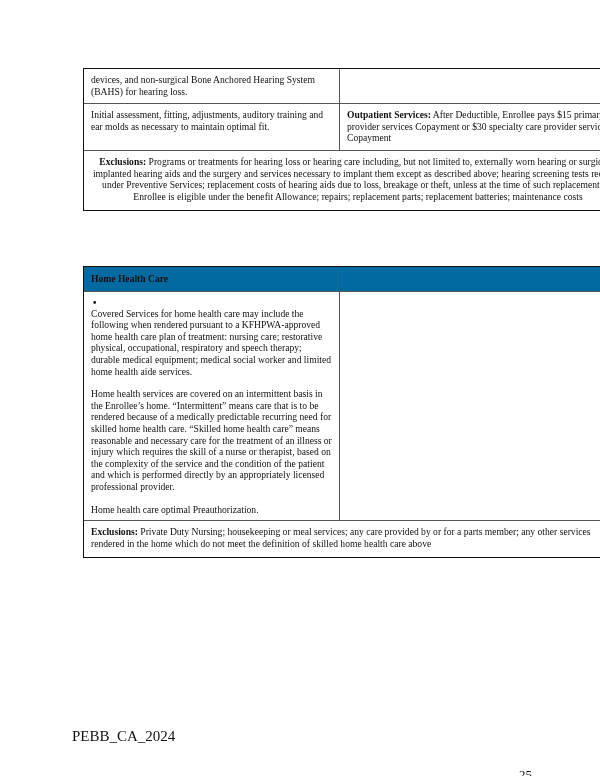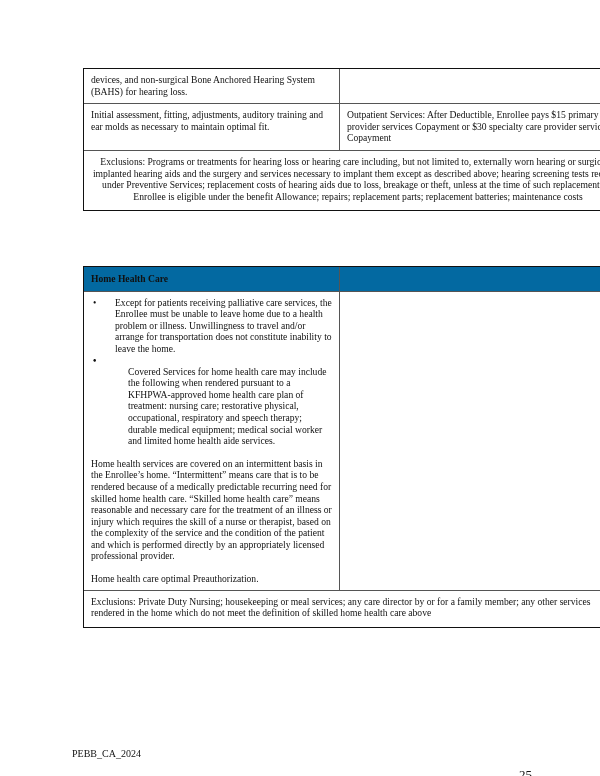--- a/index.html
+++ b/index.html
@@ -7,26 +7,26 @@
          font-family: "Liberation Serif", "DejaVu Serif", serif; color: #111; font-size: 9.6px; line-height: 11.6px; }
   .tbl { position: absolute; left: 83px; width: 550px; border: 1.5px solid #111; box-sizing: border-box; }
   .row { display: flex; border-bottom: 1px solid #555; }
   .row:last-child { border-bottom: none; }
   .cell { box-sizing: border-box; padding: 5px 7px 6px 7px; }
   .c1 { width: 256px; border-right: 1px solid #555; }
   .c2 { flex: 1; }
   .full { width: 100%; }
   p { margin: 0; }
   p + p { margin-top: 11px; }
-  b { font-weight: normal; }
+  b { font-weight: bold; }
   .hdr { background: #0369a1; font-weight: bold; }
   ul { margin: 0; padding: 0; list-style: none; }
   ul li { position: relative; padding-left: 24px; }
   ul li .bullet { position: absolute; left: 2px; top: 0; }
-  .footer-left { position: absolute; left: 72px; top: 748px; font-size: 10px; }
+  .footer-left { position: absolute; left: 72px; top: 731px; font-size: 15px; }
   .footer-right { position: absolute; left: 519px; top: 769px; font-size: 13px; text-align: center; }
 </style>
 </head>
 <body>
 
 <div class="tbl" style="top:68px;">
   <div class="row">
     <div class="cell c1">
       <p>devices, and non-surgical Bone Anchored Hearing System (BAHS) for hearing loss.</p>
     </div>
@@ -49,30 +49,30 @@
 <div class="tbl" style="top:266px;">
   <div class="row hdr">
     <div class="cell c1" style="padding-top:6px;padding-bottom:6px;">
       <span>Home Health Care</span>
     </div>
     <div class="cell c2"></div>
   </div>
   <div class="row">
     <div class="cell c1" style="padding-bottom:5px;">
       <ul>
-        <li><span class="bullet">•</span><span>Except for patients receiving palliative care services, the Enrollee must be unable to leave home due to a health problem or illness. Unwillingness to travel and/or arrange for transportation does not constitute inability to leave the home.</span></li>
+        <li><span class="bullet">•</span></li>
         <li><span class="bullet">•</span></li>
         <li><span class="bullet">•</span></li>
       </ul>
-      <p style="margin-top:11px;margin-left:37px;">Covered Services for home health care may include the following when rendered pursuant to a KFHPWA-approved home health care plan of treatment: nursing care; restorative physical, occupational, respiratory and speech therapy; durable medical equipment; medical social worker and limited home health aide services.</p>
+      <p style="margin-top:11px;">Covered Services for home health care may include the following when rendered pursuant to a KFHPWA-approved home health care plan of treatment: nursing care; restorative physical, occupational, respiratory and speech therapy; durable medical equipment; medical social worker and limited home health aide services.</p>
       <p>Home health services are covered on an intermittent basis in the Enrollee’s home. “Intermittent” means care that is to be rendered because of a medically predictable recurring need for skilled home health care. “Skilled home health care” means reasonable and necessary care for the treatment of an illness or injury which requires the skill of a nurse or therapist, based on the complexity of the service and the condition of the patient and which is performed directly by an appropriately licensed professional provider.</p>
       <p>Home health care optimal Preauthorization.</p>
     </div>
   </div>
   <div class="row">
     <div class="cell full" style="padding-bottom:8px;">
-      <p><b>Exclusions:</b><span> Private Duty Nursing; housekeeping or meal services; any care director by or for a family member; any other services rendered in the home which do not meet the definition of skilled home health care above</span></p>
+      <p><b>Exclusions:</b><span> Private Duty Nursing; housekeeping or meal services; any care provided by or for a parts member; any other services rendered in the home which do not meet the definition of skilled home health care above</span></p>
     </div>
   </div>
 </div>
 
 <div class="footer-left">PEBB_CA_2024</div>
 <div class="footer-right">25</div>
 
 </body></html>

